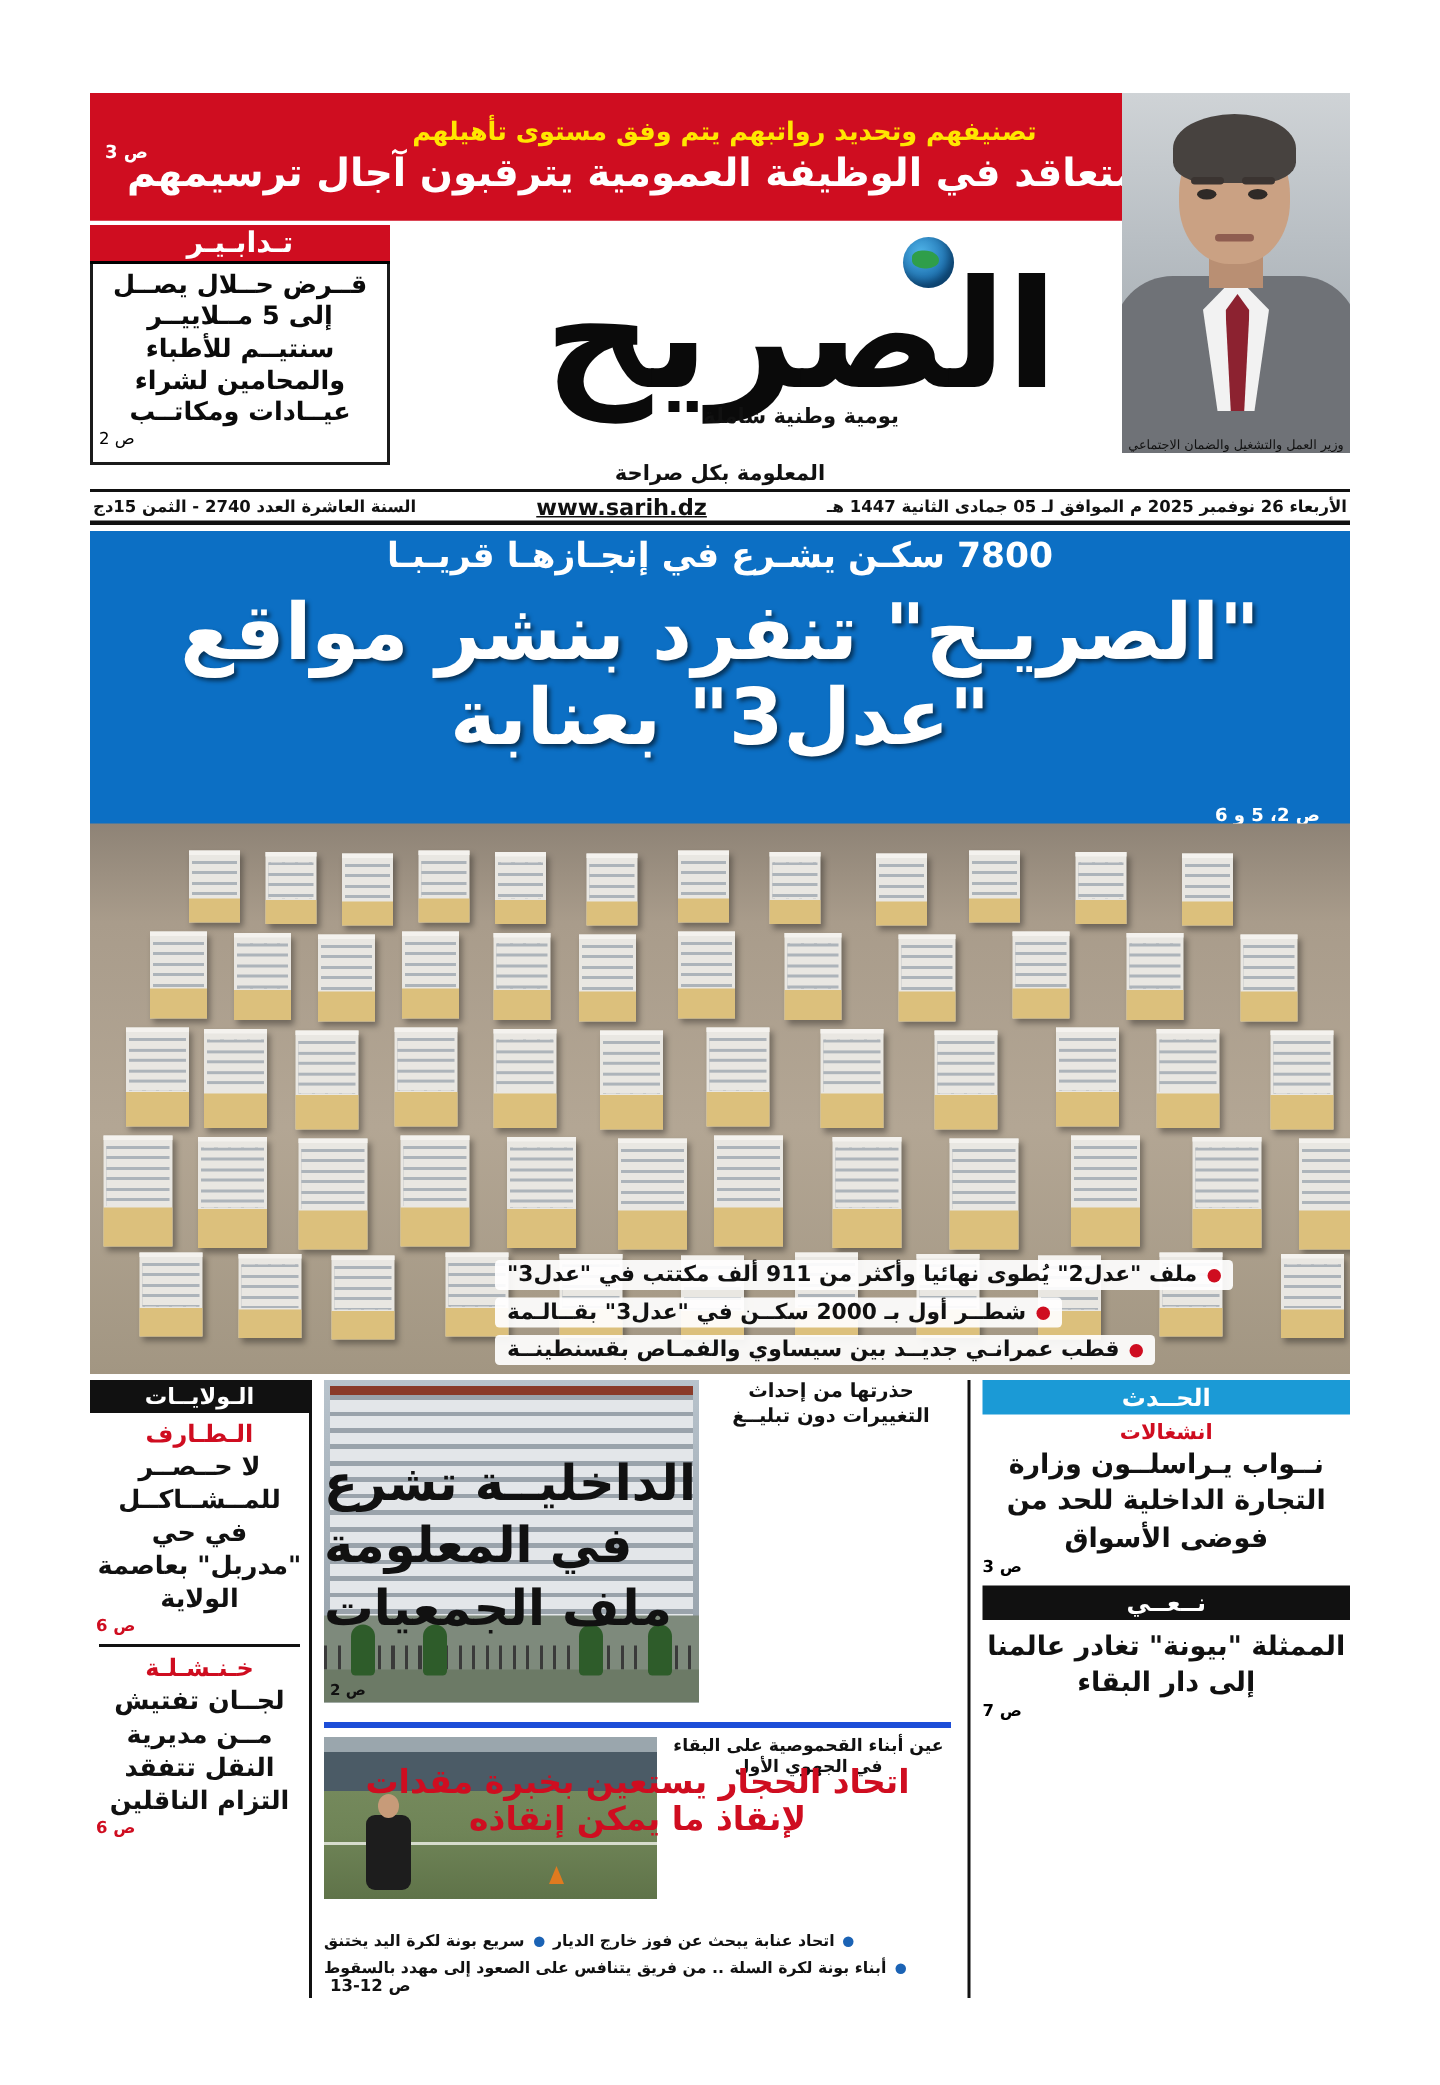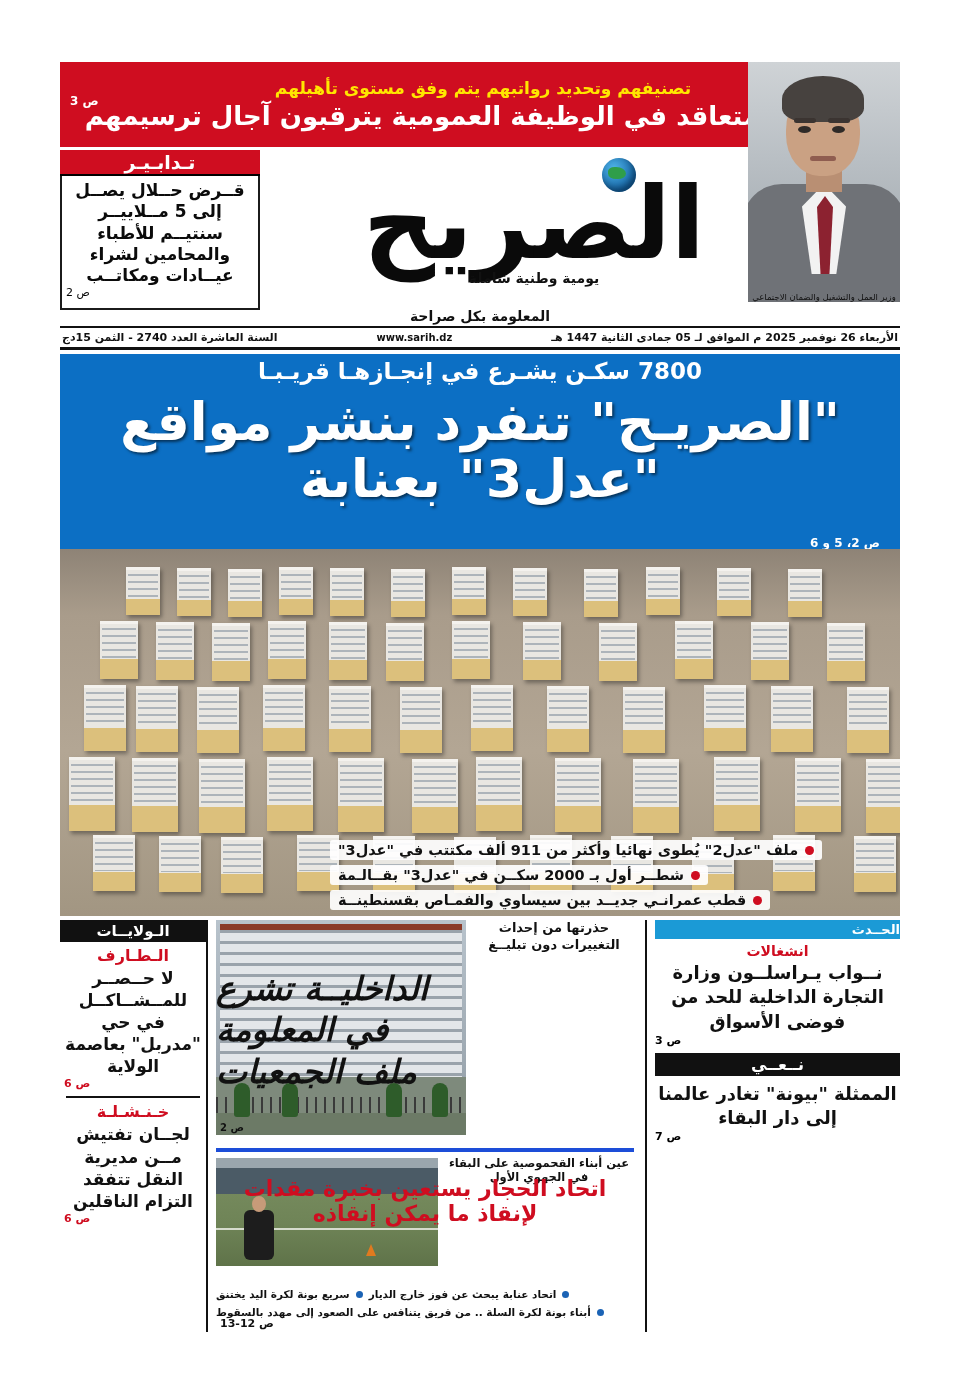--- a/index.html
+++ b/index.html
@@ -120,21 +120,21 @@
   }
   .slogan-bar .txt { font-size:14px; font-weight:bold; color:#111; }
 
   
   .info-bar {
     position:absolute; left:60px; top:328px; width:840px; height:22px;
     display:flex; align-items:center; justify-content:space-between;
     font-size:11px; font-weight:bold; color:#111;
     border-bottom:3px solid #111; padding:0 2px;
   }
-  .info-bar .site { color:#111; font-weight:bold; font-size:10px; direction:ltr;}
+  .info-bar .site { color:#111; font-weight:bold; font-size:15px; direction:ltr;text-decoration:underline;}
 
   
   .main-story {
     position:absolute; left:60px; top:354px; width:840px; height:562px;
     background:#0c6fc4; overflow:hidden;
   }
   .main-kicker {
     position:absolute; right:0; top:4px; width:840px; text-align:center;
     color:#fff; font-size:23px; font-weight:bold; letter-spacing:1px;
   }
@@ -227,21 +227,20 @@
   .inner-photo .pg{position:absolute; left:4px; bottom:2px; font-size:10px; color:#111; font-weight:bold;}
 
   .center-kicker {
     position:absolute; right:0; top:0; width:160px; text-align:center;
     font-size:13px; font-weight:bold; color:#111; line-height:1.3;
   }
   .center-headline {
     position:absolute; right:0; top:48px; width:418px; text-align:left;
     font-size:33px; font-weight:bold; color:#111; line-height:1.25;
     direction:rtl;
-    font-style:italic;
   }
   .center-headline span { display:block; }
 
   
   .sport {
     position:absolute; left:0; top:228px; width:418px; height:184px;
     border-top:4px solid #1d4ed8;
   }
   .sport-photo {
     position:absolute; left:0; top:6px; width:222px; height:108px;
@@ -267,22 +266,22 @@
     display:flex; flex-direction:column; gap:6px; align-items:flex-end;
   }
   .sport-item { display:flex; align-items:center; gap:6px; font-size:10.5px; color:#111; font-weight:bold;}
   .sport-item .d{width:7px;height:7px;border-radius:50%;background:#1b63b5;}
   .sport-pg{position:absolute; left:4px; bottom:2px; font-size:11px; font-weight:bold; color:#111;}
 
   
   .col-hadath { position:absolute; right:0; top:0; width:255px; height:412px;
     border-left:2px solid #111; padding-left:8px; }
   .hadath-hdr {
-    background:#1b9ad6; color:#fff; font-size:13px; font-weight:bold;
-    text-align:right; letter-spacing:4px; padding:2px 0;
+    background:#1b9ad6; color:#fff; font-size:16px; font-weight:bold;
+    text-align:center; letter-spacing:4px; padding:2px 0;
   }
   .hadath-sub { color:#cf0d20; font-size:14px; font-weight:bold; text-align:center; padding:4px 0 2px;}
   .hadath-text { font-size:18px; font-weight:bold; color:#111; text-align:center; line-height:1.35; padding:0 2px;}
   .hadath-pg { font-size:11px; font-weight:bold; text-align:left; }
   .nai-hdr {
     background:#111; color:#fff; font-size:16px; font-weight:bold;
     text-align:center; letter-spacing:4px; padding:2px 0; margin-top:6px;
   }
 </style>
 </head>

